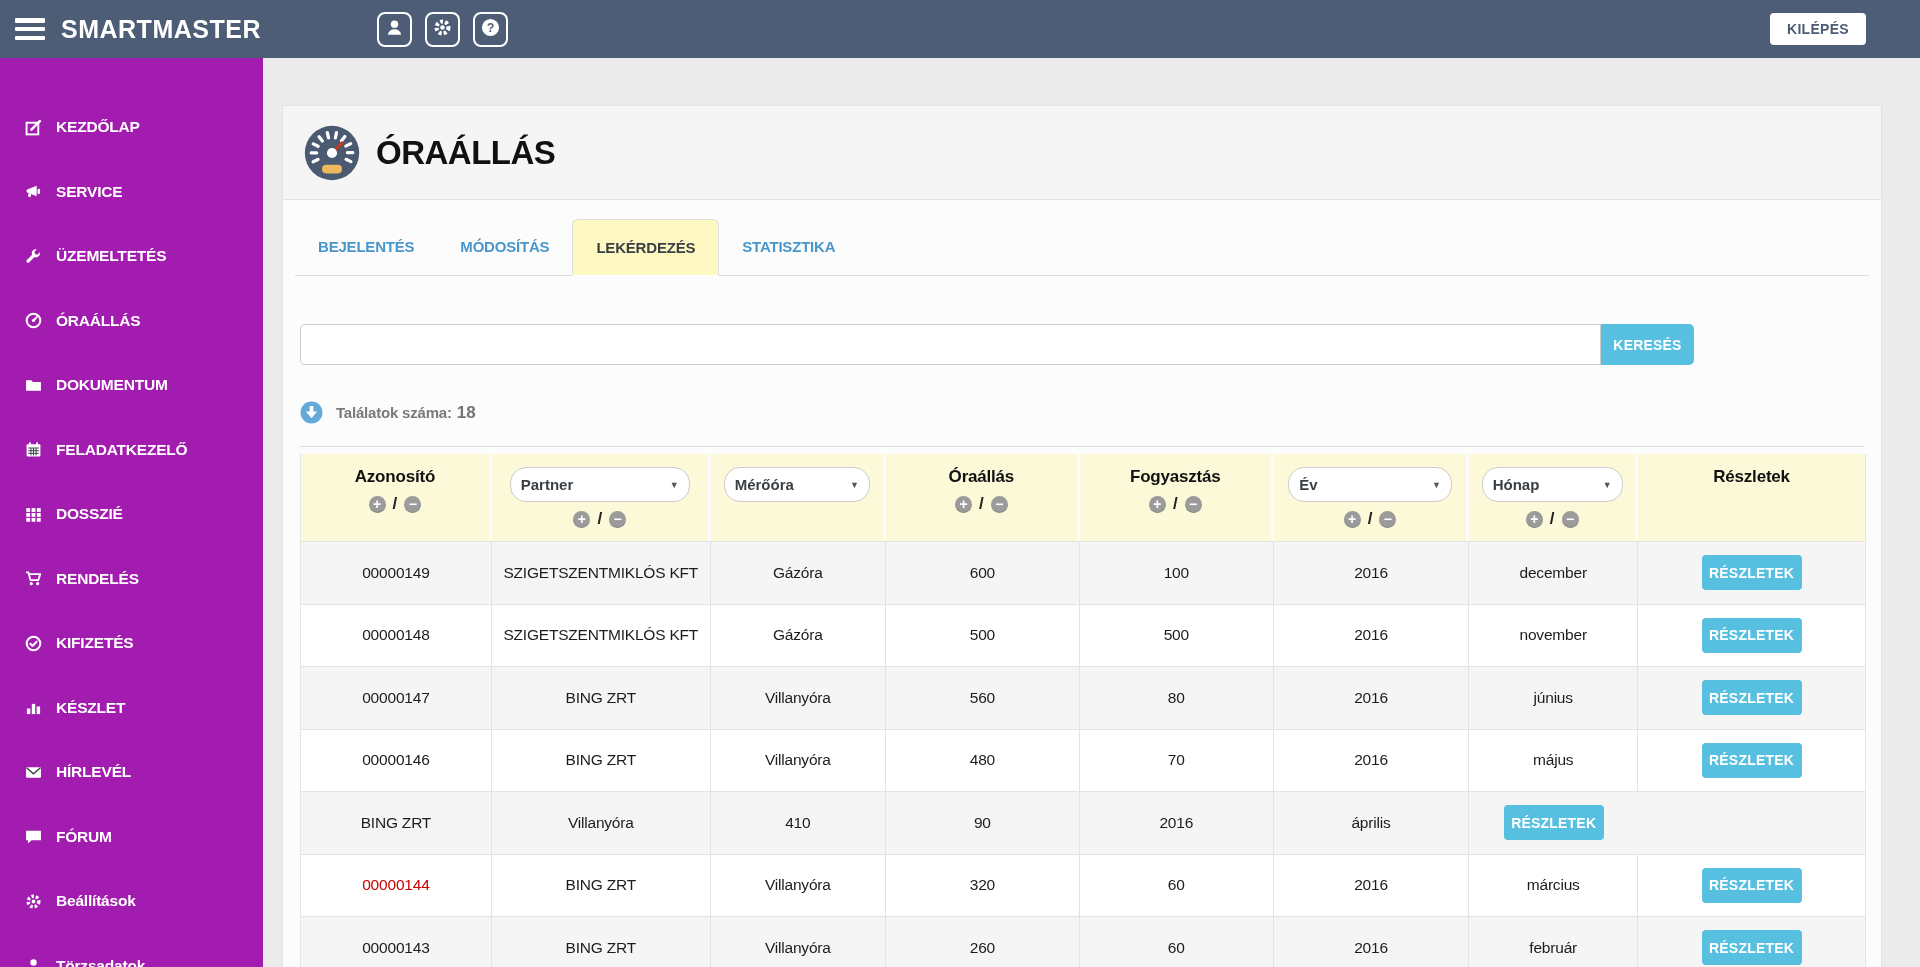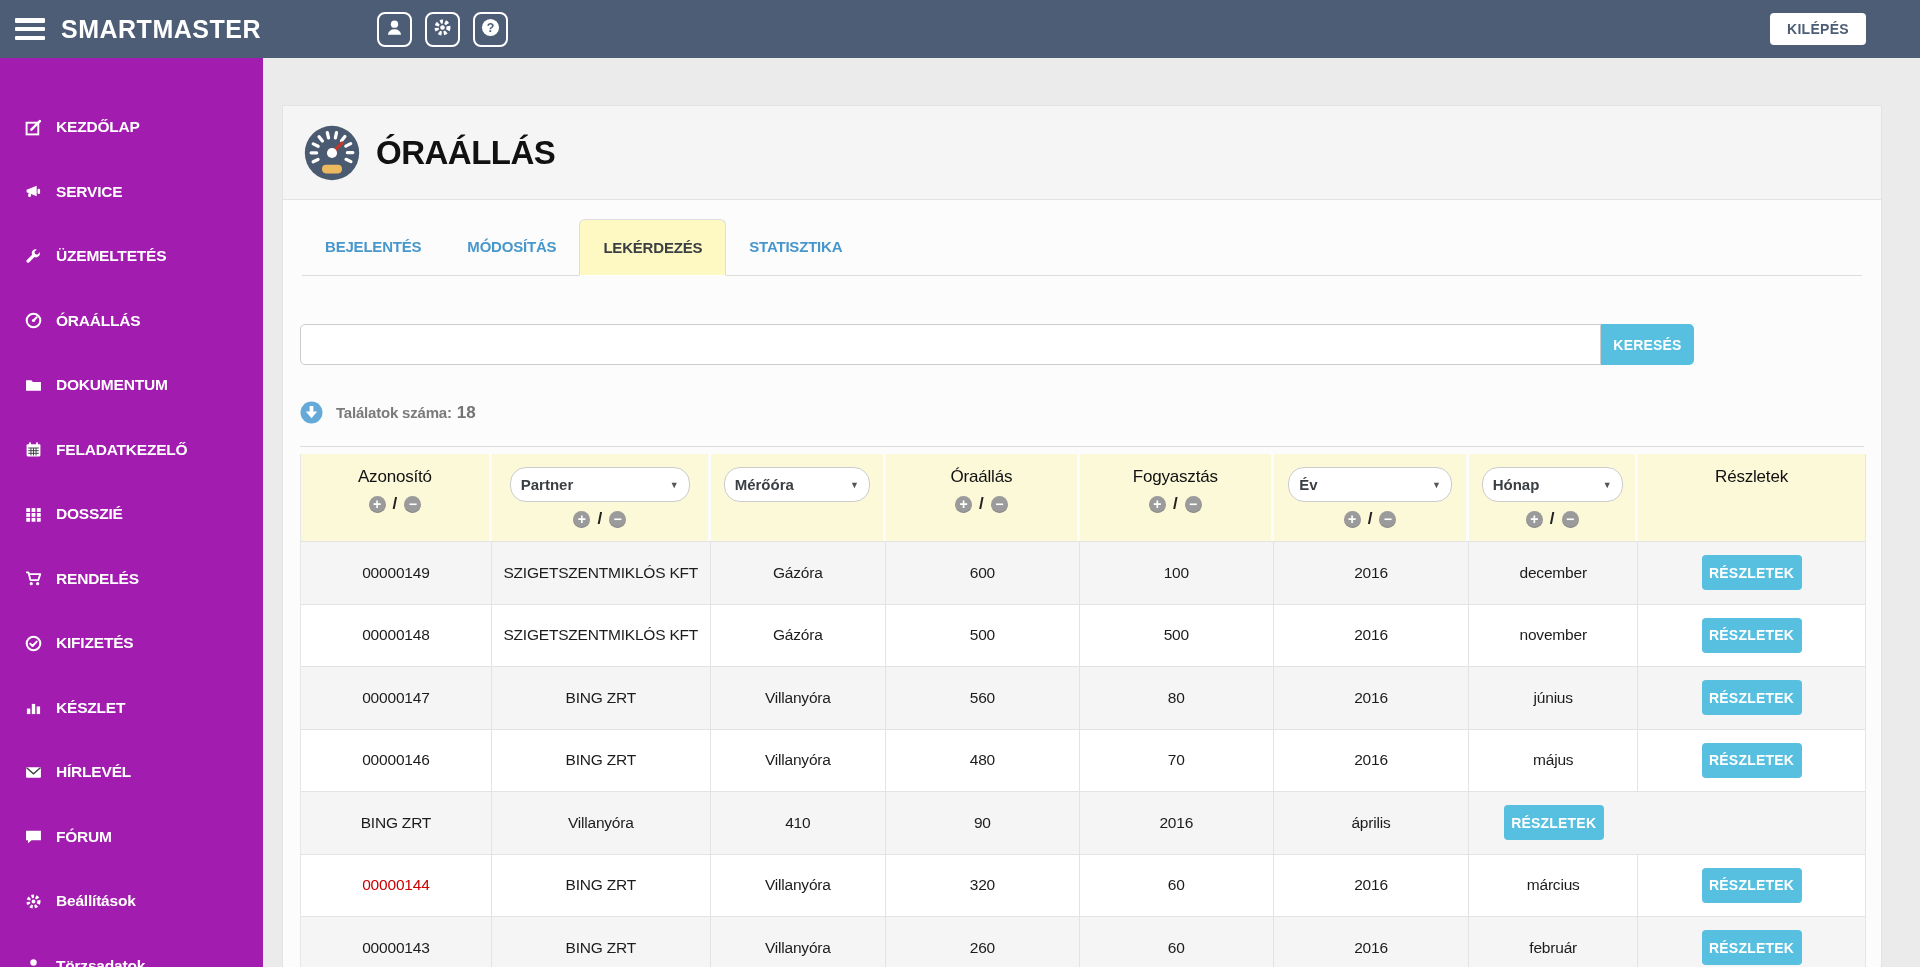--- a/index.html
+++ b/index.html
@@ -34,21 +34,21 @@
   
   .main { position:absolute; top:58px; left:263px; width:1657px; height:909px;
     background:#ebebeb; padding:47px 38px 0 19px; }
   .panel { width:1600px; height:calc(100% - 47px + 47px); background:#fcfcfc;
     border:1px solid #e3e3e3; border-bottom:none; overflow:hidden; height:862px; }
   .panel-head { background:#f5f5f5; border-bottom:1px solid #e3e3e3;
     padding:18px 20px; display:flex; align-items:center; gap:15px; height:94px; }
   .gauge-icon svg { width:58px; height:58px; display:block; }
   .page-title { font-size:33px; font-weight:bold; color:#111; letter-spacing:-.5px; }
 
-  .tabs-wrap { padding:0 19px; margin-top:19px; }
+  .tabs-wrap { padding:0 12px; margin-top:19px; }
   .tabs { display:flex; border-bottom:1px solid #ddd; }
   .tab { font-size:15px; font-weight:bold; color:#4897cb; padding:17px 23px;
     cursor:pointer; line-height:21px; letter-spacing:-.2px; }
   .tab.active { color:#3a3f44; background:#fef9c3; border:1px solid #ddd; border-bottom:1px solid #fff;
     border-radius:6px 6px 0 0; margin-bottom:-1px; cursor:default; }
 
   .content { padding:0 17px; }
   .search-row { margin-top:48px; display:flex; width:1394px; }
   .search-input { flex:1; height:41px; border:1px solid #ccc; border-radius:5px 0 0 5px;
     padding:0 12px; font-size:15px; font-family:inherit; background:#fff; outline:none; }
@@ -62,21 +62,21 @@
   .results-count { font-size:17px; font-weight:bold; color:#737373; margin-left:-8px; }
 
   .sep { border:none; border-top:1px solid #dcdcdc; margin:22px 0 7px; }
 
   
   .grid-cols { display:grid; grid-template-columns:12.2% 14% 11.2% 12.4% 12.4% 12.5% 10.8% 14.5%; }
   .table { width:1566px; border:1px solid #e6e6e6; border-top:none; }
   .thead-row .th { background:#fcf9d9; min-height:87px; border-right:3px solid #fcfcfc;
     display:flex; flex-direction:column; align-items:center; padding-top:13px; }
   .thead-row .th:last-child { border-right:none; }
-  .th-title { font-size:17px; font-weight:normal; color:#111; letter-spacing:-.2px;text-align:center; }
+  .th-title { font-size:17px; font-weight:bold; color:#111; letter-spacing:-.2px;text-align:center; }
   .sort-group { display:flex; align-items:center; gap:7px; margin-top:7px; }
   .sicon { width:17px; height:17px; border-radius:50%; background:#9b9b9b; color:#fff;
     font-size:14px; font-weight:bold; line-height:16px; text-align:center; cursor:pointer;
     box-shadow:inset 0 -1px 0 rgba(0,0,0,.15); }
   .slash { font-size:17px; font-weight:bold; color:#222; }
   .fselect { width:85%; max-width:180px; height:35px; background:#fff; border:1px solid #ccc;
     border-radius:16px; display:flex; align-items:center; justify-content:space-between;
     padding:0 10px; cursor:pointer; }
   .fsel-label { font-size:15px; font-weight:bold; color:#3a3f44; }
   .caret { font-size:9px; color:#555; }

